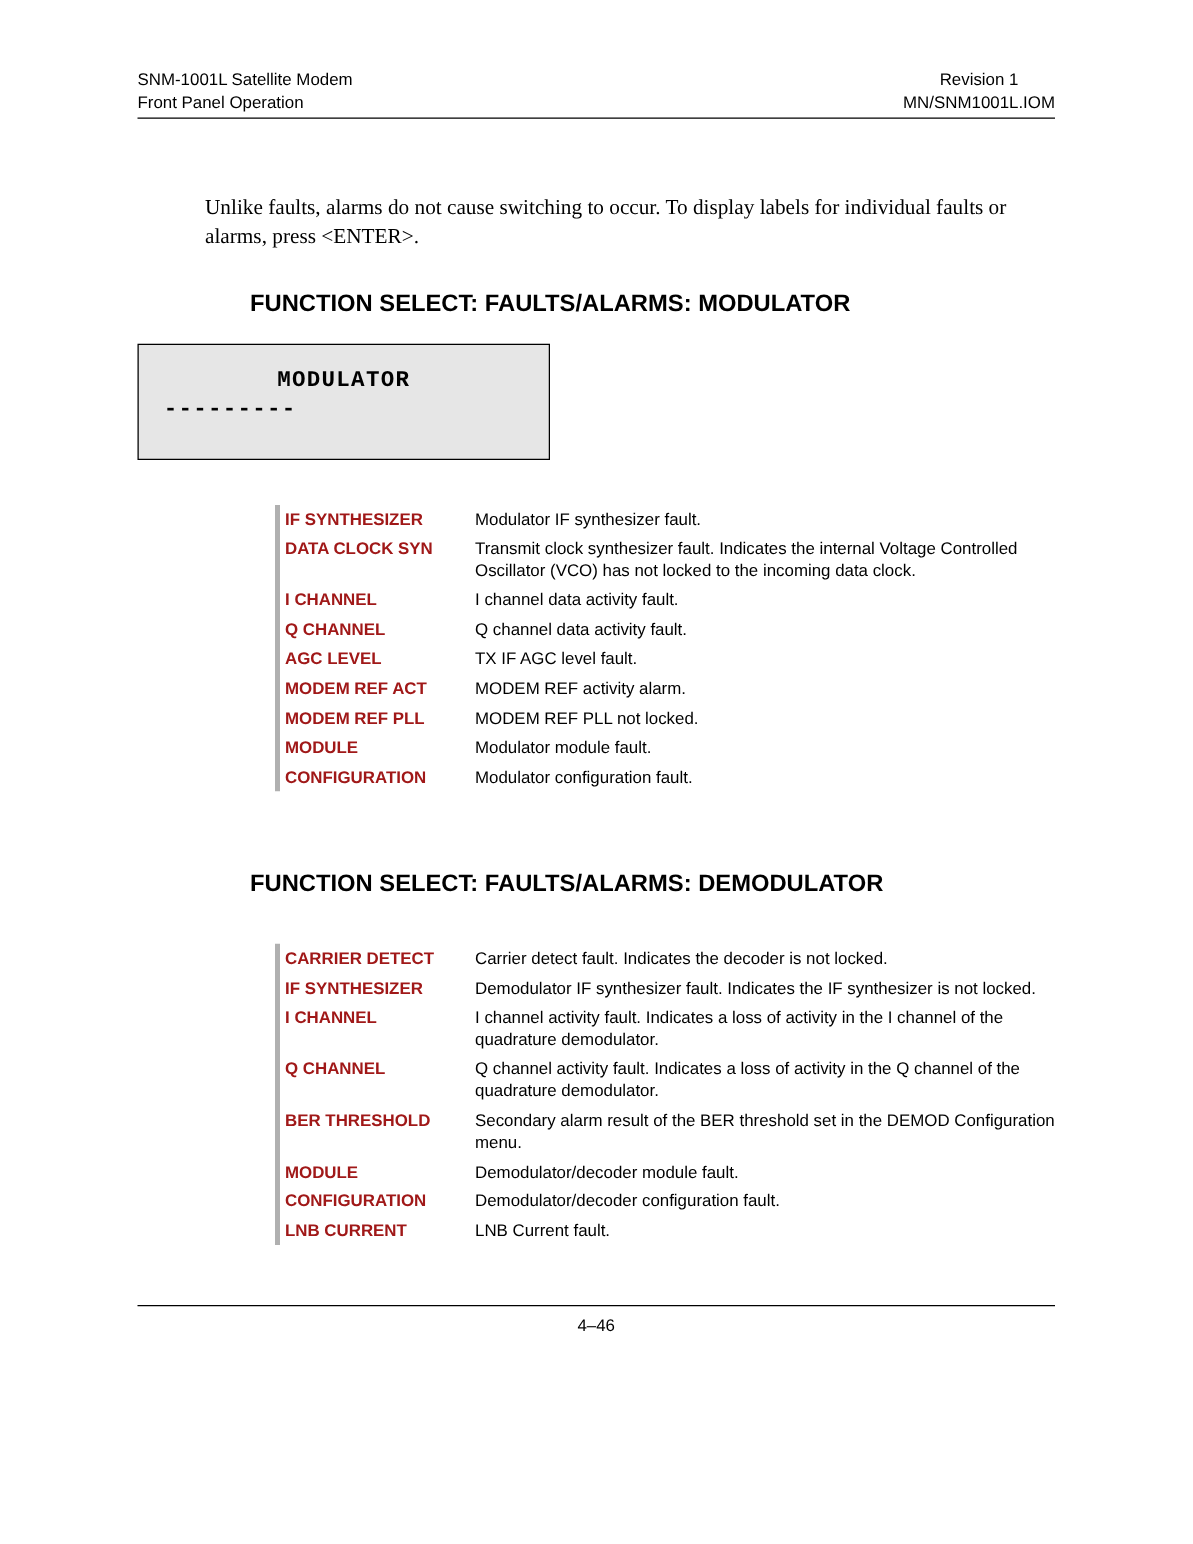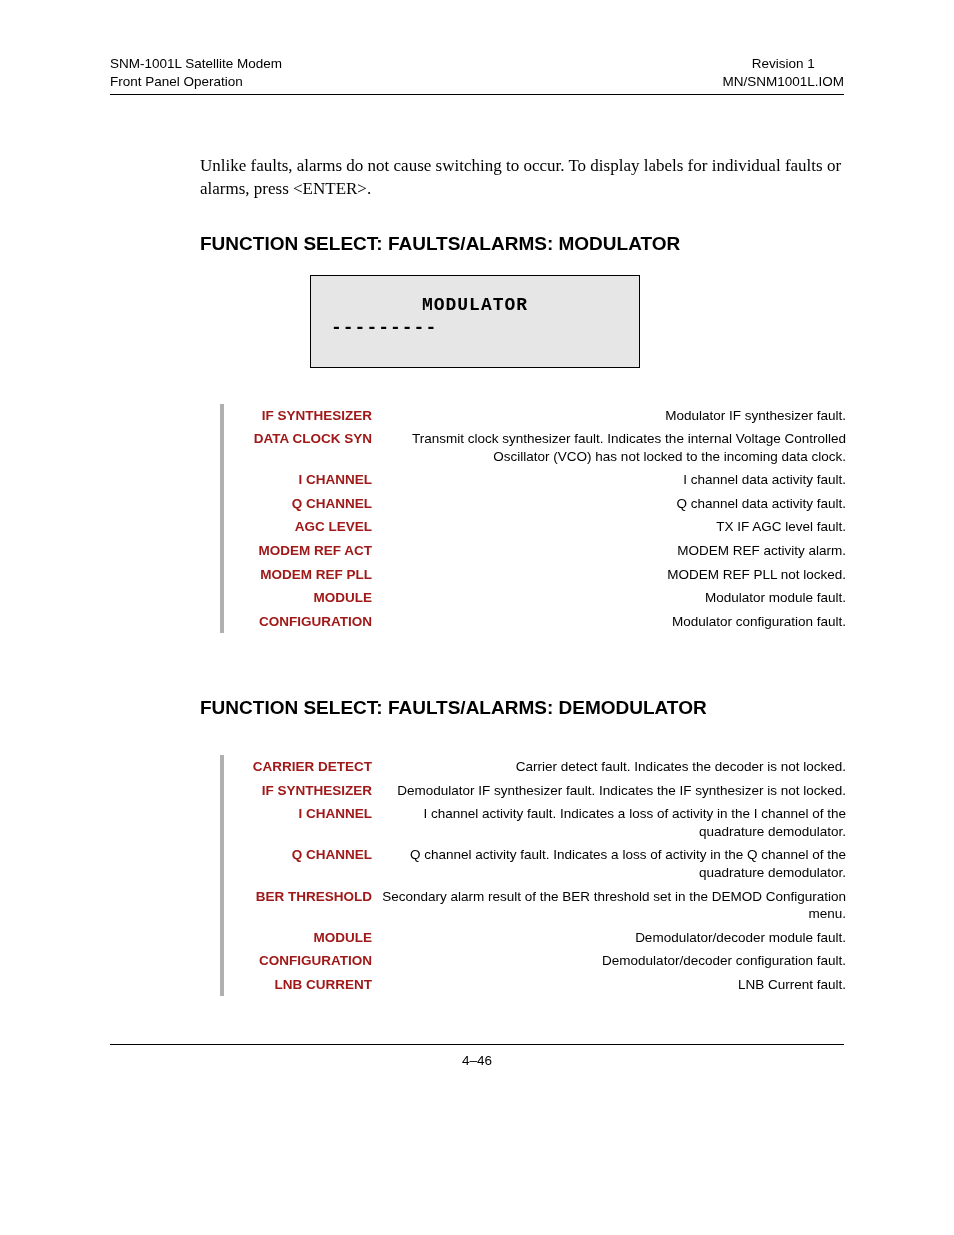--- a/index.html
+++ b/index.html
@@ -22,35 +22,34 @@
     font-family: Arial, Helvetica, sans-serif;
     font-size: 13.5px;
     line-height: 1.3;
   }
   .header-divider {
     border: none;
     border-top: 1px solid #000;
     margin: 4px 0 60px 0;
   }
   .body-text {
-    margin-left: 90px;
+    margin-left: 54px;
     font-size: 17px;
     line-height: 1.35;
   }
   .body-text p {
     margin: 0 0 22px 0;
   }
   .section-heading {
     font-family: Arial, Helvetica, sans-serif;
     font-weight: bold;
     font-size: 19px;
     margin: 32px 0 20px 90px;
   }
   .display-box {
-    margin-left: 200px;
     width: 330px;
     border: 1px solid #000;
     background: #e6e6e6;
     box-sizing: border-box;
     padding: 18px 10px 26px 10px;
     font-family: "Courier New", Courier, monospace;
     font-weight: bold;
     font-size: 18px;
     line-height: 1.3;
     letter-spacing: 1px;
@@ -70,21 +69,20 @@
     margin: 36px 0 0 110px;
     width: 630px;
   }
   .fault-grid {
     font-family: Arial, Helvetica, sans-serif;
     font-size: 13.5px;
     display: grid;
     grid-template-columns: 148px 470px;
     row-gap: 0;
     padding-left: 8px;
-    text-align: right;
   }
   .fault-name {
     font-weight: bold;
     color: #a01818;
     padding: 3px 4px 3px 0;
     line-height: 1.3;
   }
   .fault-desc {
     padding: 3px 0 3px 4px;
     line-height: 1.3;

